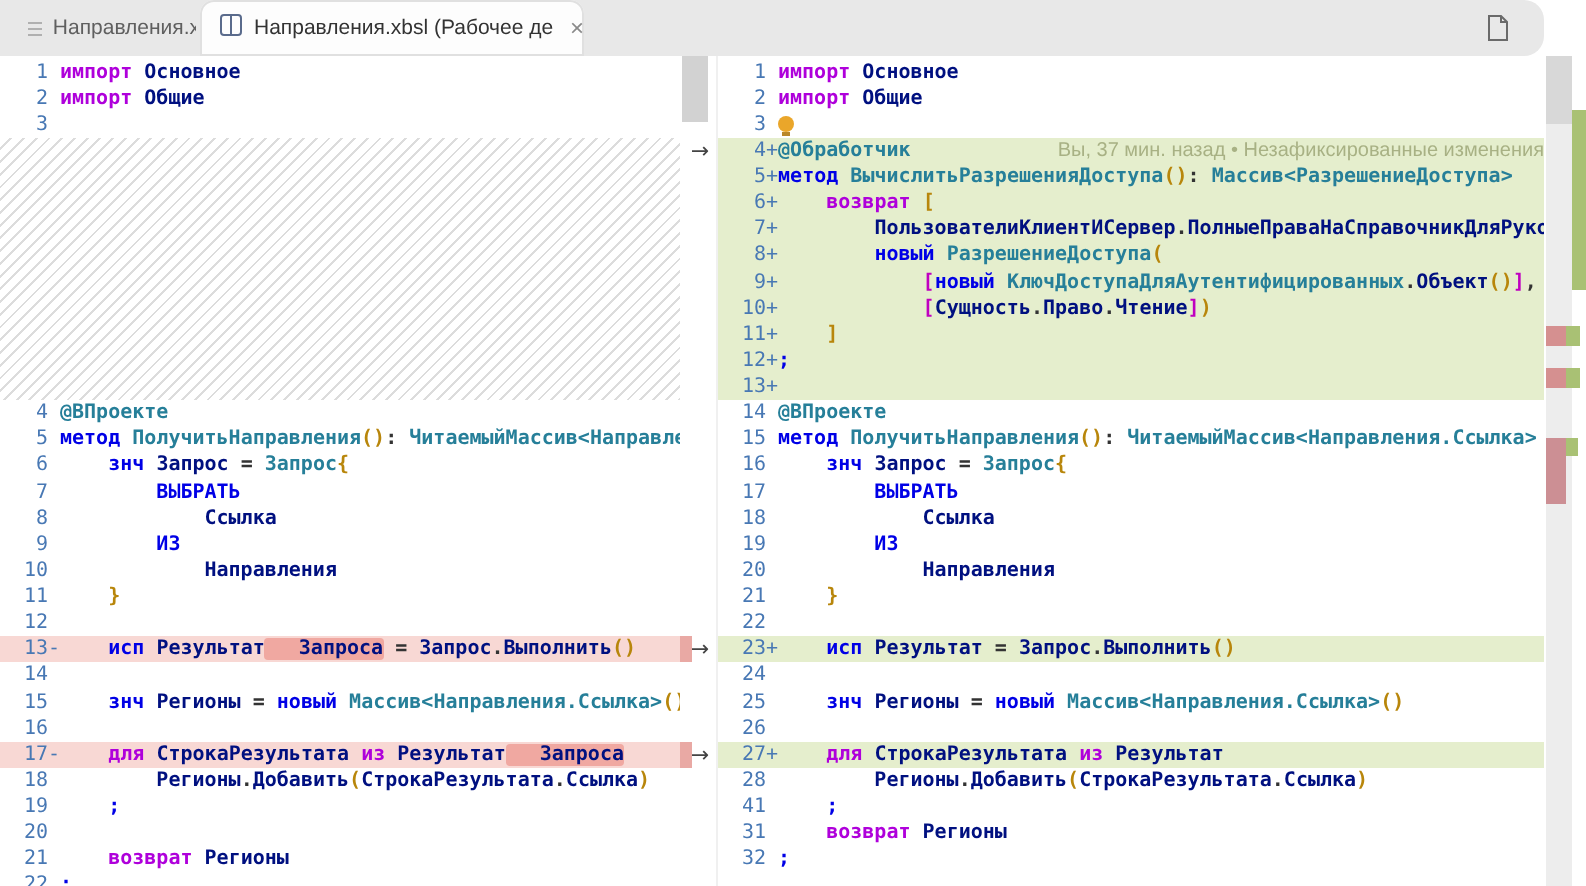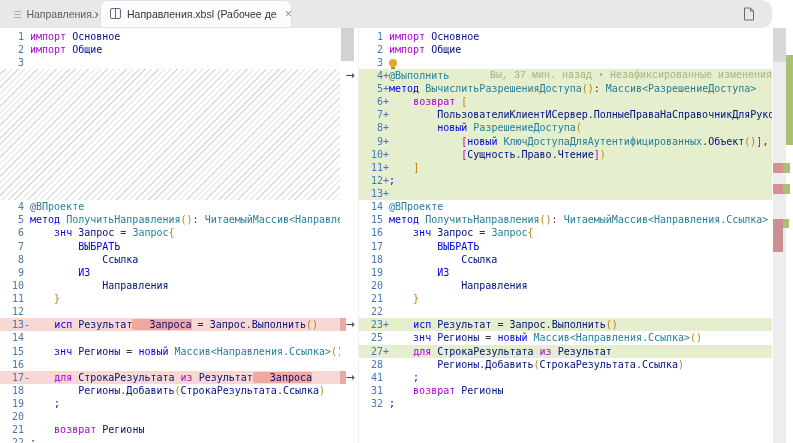--- a/index.html
+++ b/index.html
@@ -28,28 +28,28 @@
   .editor { position:absolute; left:0; top:28px; width:793px; height:415px; background:#fff; }
   .pane { position:absolute; top:0; height:415px; overflow:hidden; padding-top:1.5px; }
   .pane.left  { left:0;   width:340px; }
   .pane.right { left:358px; width:414px; border-left:1px solid #f0f0f0; }
 
   .row { display:flex; height:13.13px; line-height:13.13px; white-space:pre;
          font-family:"DejaVu Sans Mono", monospace; font-size:10px; overflow:hidden; }
   .row .ln { flex:0 0 30px; display:flex; color:#4878b4; }
   .row .num { flex:0 0 24px; text-align:right; }
   .row .sfx { flex:0 0 6px; text-align:left; }
-  .row .code { flex:1 1 auto; white-space:pre; overflow:hidden; }
+  .row .code { flex:1 1 auto; white-space:pre; overflow:hidden;font-weight:bold; }
   .row.add { background:#e5eecd; }
   .row.del { background:#f8d8d4; }
   .word-hl { background:#f0a8a1; border-radius:2px;padding-left:17px; }
   .row.filler { background:
      repeating-linear-gradient(135deg, #ffffff 0 3.5px, #dcdcdc 3.5px 4.5px); }
   .blame { color:#a8b184; margin-left:28px; font-size:10px;
-           font-family:Liberation Mono, monospace; }
+           font-family:Liberation Sans, sans-serif; }
 
   .t-kw   { color:#0000e6;text-align:right; }
   .t-ctrl { color:#af00db; }
   .t-var  { color:#001080; }
   .t-type { color:#267f99; }
   .t-fn   { color:#267f99; }
   .t-ann  { color:#267f99; }
   .t-br1  { color:#b8860b; }
   .t-br2  { color:#c000c0; }
   .t-op   { color:#333333; }
@@ -138,41 +138,43 @@
     <span class="arrow" style="top: 40.89px;">→</span>
         <span class="arrow" style="top: 290.36px;">→</span>
         <span class="arrow" style="top: 342.88px;">→</span>
         <span class="g-nub" style="top: 290.36px;"></span>
         <span class="g-nub" style="top: 342.88px;"></span>
       </div>
     <div class="pane right">
         <div class="row "><span class="ln"><span class="num">1</span><span class="sfx"></span></span><span class="code"><span class="t-ctrl">импорт</span><span class="t-pl"> </span><span class="t-var">Основное</span></span></div>
         <div class="row "><span class="ln"><span class="num">2</span><span class="sfx"></span></span><span class="code"><span class="t-ctrl">импорт</span><span class="t-pl"> </span><span class="t-var">Общие</span></span></div>
         <div class="row "><span class="ln"><span class="num">3</span><span class="sfx"></span></span><span class="code"><span class="bulb"></span></span></div>
-        <div class="row add"><span class="ln"><span class="num">4</span><span class="sfx">+</span></span><span class="code"><span class="t-ann">@Выполнить</span></span><span class="blame">Вы, 37 мин. назад • Незафиксированные изменения</span></div>
+        <div class="row add"><span class="ln"><span class="num">4</span><span class="sfx">+</span></span><span class="code"><span class="t-ann">@Обработчик</span></span><span class="blame">Вы, 37 мин. назад • Незафиксированные изменения</span></div>
         <div class="row add"><span class="ln"><span class="num">5</span><span class="sfx">+</span></span><span class="code"><span class="t-kw">метод</span><span class="t-pl"> </span><span class="t-fn">ВычислитьРазрешенияДоступа</span><span class="t-br1">()</span><span class="t-op">:</span><span class="t-pl"> </span><span class="t-type">Массив&lt;РазрешениеДоступа&gt;</span></span></div>
         <div class="row add"><span class="ln"><span class="num">6</span><span class="sfx">+</span></span><span class="code"><span class="t-pl">    </span><span class="t-ctrl">возврат</span><span class="t-pl"> </span><span class="t-br1">[</span></span></div>
         <div class="row add"><span class="ln"><span class="num">7</span><span class="sfx">+</span></span><span class="code"><span class="t-pl">        </span><span class="t-var">ПользователиКлиентИСервер</span><span class="t-op">.</span><span class="t-var">ПолныеПраваНаСправочникДляРуководителя</span></span></div>
         <div class="row add"><span class="ln"><span class="num">8</span><span class="sfx">+</span></span><span class="code"><span class="t-pl">        </span><span class="t-kw">новый</span><span class="t-pl"> </span><span class="t-type">РазрешениеДоступа</span><span class="t-br1">(</span></span></div>
         <div class="row add"><span class="ln"><span class="num">9</span><span class="sfx">+</span></span><span class="code"><span class="t-pl">            </span><span class="t-br2">[</span><span class="t-kw">новый</span><span class="t-pl"> </span><span class="t-type">КлючДоступаДляАутентифицированных</span><span class="t-op">.</span><span class="t-var">Объект</span><span class="t-br1">()</span><span class="t-br2">]</span><span class="t-op">,</span></span></div>
         <div class="row add"><span class="ln"><span class="num">10</span><span class="sfx">+</span></span><span class="code"><span class="t-pl">            </span><span class="t-br2">[</span><span class="t-var">Сущность</span><span class="t-op">.</span><span class="t-var">Право</span><span class="t-op">.</span><span class="t-var">Чтение</span><span class="t-br2">]</span><span class="t-br1">)</span></span></div>
         <div class="row add"><span class="ln"><span class="num">11</span><span class="sfx">+</span></span><span class="code"><span class="t-pl">    </span><span class="t-br1">]</span></span></div>
         <div class="row add"><span class="ln"><span class="num">12</span><span class="sfx">+</span></span><span class="code"><span class="t-kw">;</span></span></div>
         <div class="row add"><span class="ln"><span class="num">13</span><span class="sfx">+</span></span><span class="code"></span></div>
         <div class="row "><span class="ln"><span class="num">14</span><span class="sfx"></span></span><span class="code"><span class="t-ann">@ВПроекте</span></span></div>
         <div class="row "><span class="ln"><span class="num">15</span><span class="sfx"></span></span><span class="code"><span class="t-kw">метод</span><span class="t-pl"> </span><span class="t-fn">ПолучитьНаправления</span><span class="t-br1">()</span><span class="t-op">:</span><span class="t-pl"> </span><span class="t-type">ЧитаемыйМассив&lt;Направления.Ссылка&gt;</span></span></div>
         <div class="row "><span class="ln"><span class="num">16</span><span class="sfx"></span></span><span class="code"><span class="t-pl">    </span><span class="t-kw">знч</span><span class="t-pl"> </span><span class="t-var">Запрос</span><span class="t-op"> = </span><span class="t-type">Запрос</span><span class="t-br1">{</span></span></div>
         <div class="row "><span class="ln"><span class="num">17</span><span class="sfx"></span></span><span class="code"><span class="t-pl">        </span><span class="t-kw">ВЫБРАТЬ</span></span></div>
         <div class="row "><span class="ln"><span class="num">18</span><span class="sfx"></span></span><span class="code"><span class="t-pl">            </span><span class="t-var">Ссылка</span></span></div>
         <div class="row "><span class="ln"><span class="num">19</span><span class="sfx"></span></span><span class="code"><span class="t-pl">        </span><span class="t-kw">ИЗ</span></span></div>
         <div class="row "><span class="ln"><span class="num">20</span><span class="sfx"></span></span><span class="code"><span class="t-pl">            </span><span class="t-var">Направления</span></span></div>
         <div class="row "><span class="ln"><span class="num">21</span><span class="sfx"></span></span><span class="code"><span class="t-pl">    </span><span class="t-br1">}</span></span></div>
         <div class="row "><span class="ln"><span class="num">22</span><span class="sfx"></span></span><span class="code"></span></div>
         <div class="row add"><span class="ln"><span class="num">23</span><span class="sfx">+</span></span><span class="code"><span class="t-pl">    </span><span class="t-kw">исп</span><span class="t-pl"> </span><span class="t-var">Результат</span><span class="t-op"> = </span><span class="t-var">Запрос</span><span class="t-op">.</span><span class="t-var">Выполнить</span><span class="t-br1">()</span></span></div>
+        <div class="row "><span class="ln"><span class="num">24</span><span class="sfx"></span></span><span class="code"></span></div>
         <div class="row "><span class="ln"><span class="num">25</span><span class="sfx"></span></span><span class="code"><span class="t-pl">    </span><span class="t-kw">знч</span><span class="t-pl"> </span><span class="t-var">Регионы</span><span class="t-op"> = </span><span class="t-kw">новый</span><span class="t-pl"> </span><span class="t-type">Массив&lt;Направления.Ссылка&gt;</span><span class="t-br1">()</span></span></div>
+        <div class="row "><span class="ln"><span class="num">26</span><span class="sfx"></span></span><span class="code"></span></div>
         <div class="row add"><span class="ln"><span class="num">27</span><span class="sfx">+</span></span><span class="code"><span class="t-pl">    </span><span class="t-ctrl">для</span><span class="t-pl"> </span><span class="t-var">СтрокаРезультата</span><span class="t-pl"> </span><span class="t-ctrl">из</span><span class="t-pl"> </span><span class="t-var">Результат</span></span></div>
         <div class="row "><span class="ln"><span class="num">28</span><span class="sfx"></span></span><span class="code"><span class="t-pl">        </span><span class="t-var">Регионы</span><span class="t-op">.</span><span class="t-var">Добавить</span><span class="t-br1">(</span><span class="t-var">СтрокаРезультата</span><span class="t-op">.</span><span class="t-var">Ссылка</span><span class="t-br1">)</span></span></div>
         <div class="row "><span class="ln"><span class="num">41</span><span class="sfx"></span></span><span class="code"><span class="t-pl">    </span><span class="t-kw">;</span></span></div>
         <div class="row "><span class="ln"><span class="num">31</span><span class="sfx"></span></span><span class="code"><span class="t-pl">    </span><span class="t-ctrl">возврат</span><span class="t-pl"> </span><span class="t-var">Регионы</span></span></div>
         <div class="row "><span class="ln"><span class="num">32</span><span class="sfx"></span></span><span class="code"><span class="t-kw">;</span></span></div>
       </div>
     <div class="rail">
       <div class="track"></div>
       <div class="r-thumb"></div>
     <span class="r-mark" style="left: 14px; top: 27px; width: 7px; height: 90px; background: rgb(169, 193, 116);"></span>

